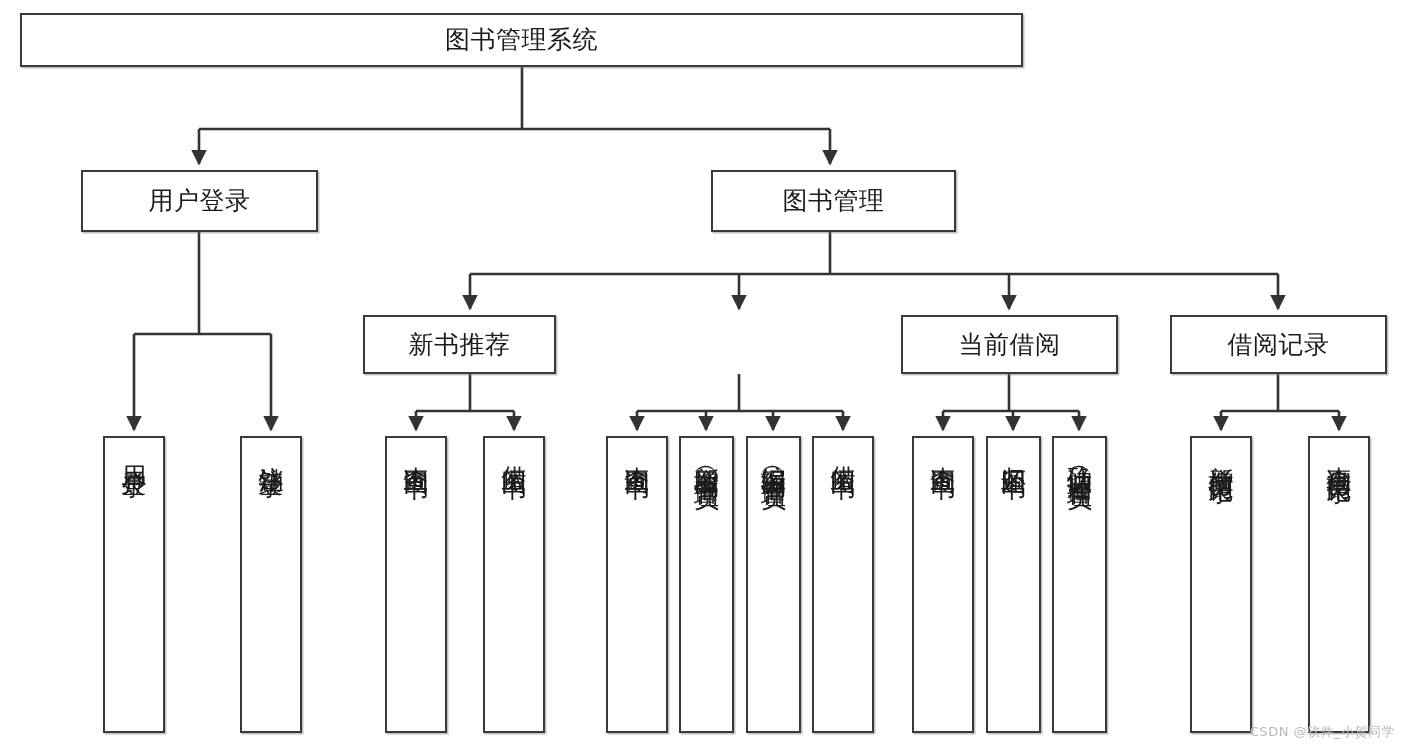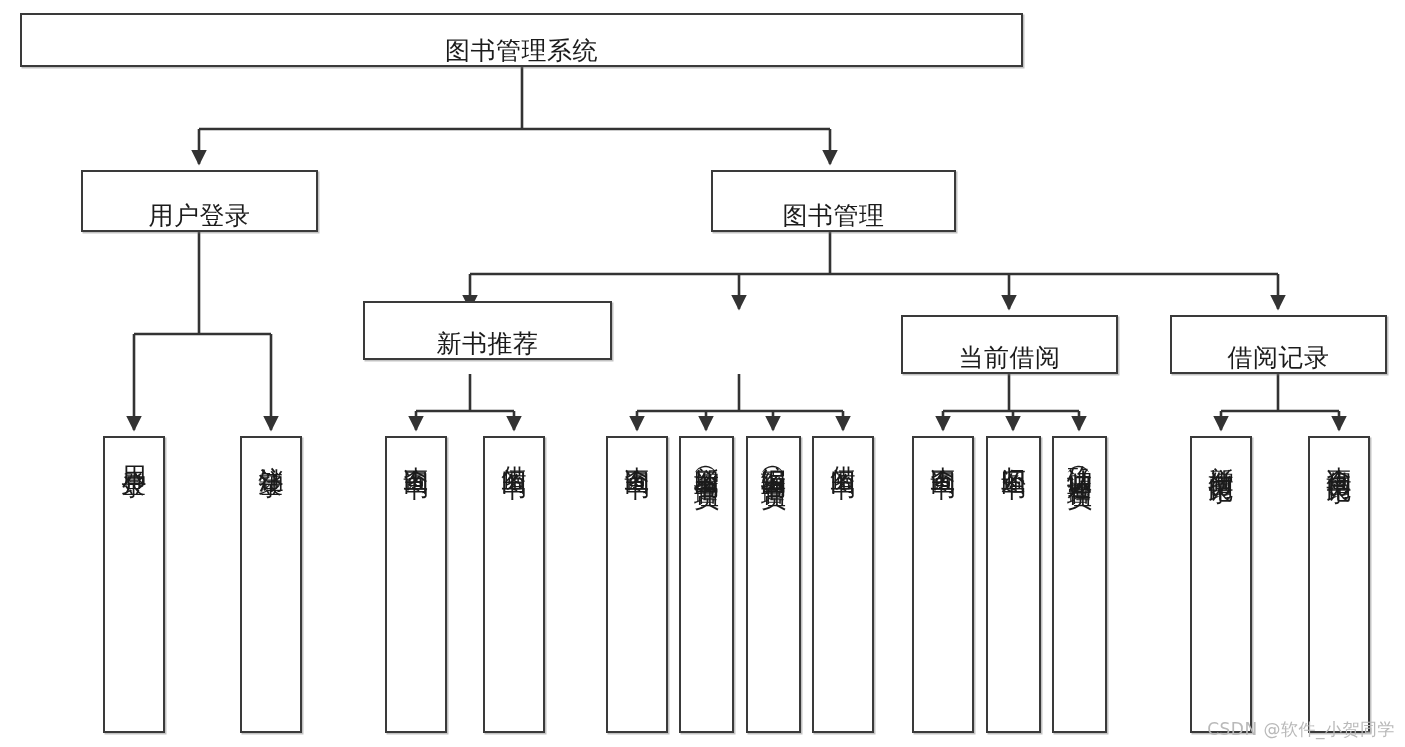--- a/index.html
+++ b/index.html
@@ -26,21 +26,21 @@
     height: 747px;
     pointer-events: none;
   }
   .node {
     position: absolute;
     box-sizing: border-box;
     border: 2.5px solid #3a3a3a;
     background: #ffffff;
     color: #1b1b1b;
     display: flex;
-    align-items: flex-end;
+    align-items: center;
     justify-content: center;
     text-align: center;
     box-shadow: 1.5px 1.5px 0 rgba(120,120,120,0.45);
   }
   .node .label {
     display: block;
     line-height: 1.12;
     letter-spacing: 0.5px;
   }
   .node.horiz .label {
@@ -56,21 +56,21 @@
     text-orientation: upright;
     font-size: 25px;
     letter-spacing: 3px;
     line-height: 1;
     white-space: nowrap;
   }
   #watermark {
     position: absolute;
     right: 10px;
     bottom: 6px;
-    font-size: 17px;
+    font-size: 13px;
     color: #b9b9b9;
     letter-spacing: 0.5px;
     white-space: nowrap;
     font-family: "DejaVu Sans", "Liberation Sans", sans-serif;
   }
 </style>
 </head>
 <body>
 
 <div id="canvas">
@@ -129,21 +129,21 @@
     <span class="label">图书管理系统</span>
   </div>
 
   <div class="node horiz" style="left: 81px; top: 170px; width: 237px; height: 62px;">
     <span class="label">用户登录</span>
   </div>
   <div class="node horiz" style="left: 711px; top: 170px; width: 245px; height: 62px;">
     <span class="label">图书管理</span>
   </div>
 
-  <div class="node horiz" style="left: 363px; top: 301px; width: 249px; height: 59px;">
+  <div class="node horiz" style="left: 363px; top: 315px; width: 193px; height: 59px;">
     <span class="label">新书推荐</span>
   </div>
   <div class="node horiz" style="left: 1170px; top: 315px; width: 217px; height: 59px;">
     <span class="label">借阅记录</span>
   </div>
   <div class="node horiz" style="left: 901px; top: 315px; width: 217px; height: 59px;">
     <span class="label">当前借阅</span>
   </div>
 
   <div class="node vert" style="left: 103px; top: 436px; width: 62px; height: 297px;">

